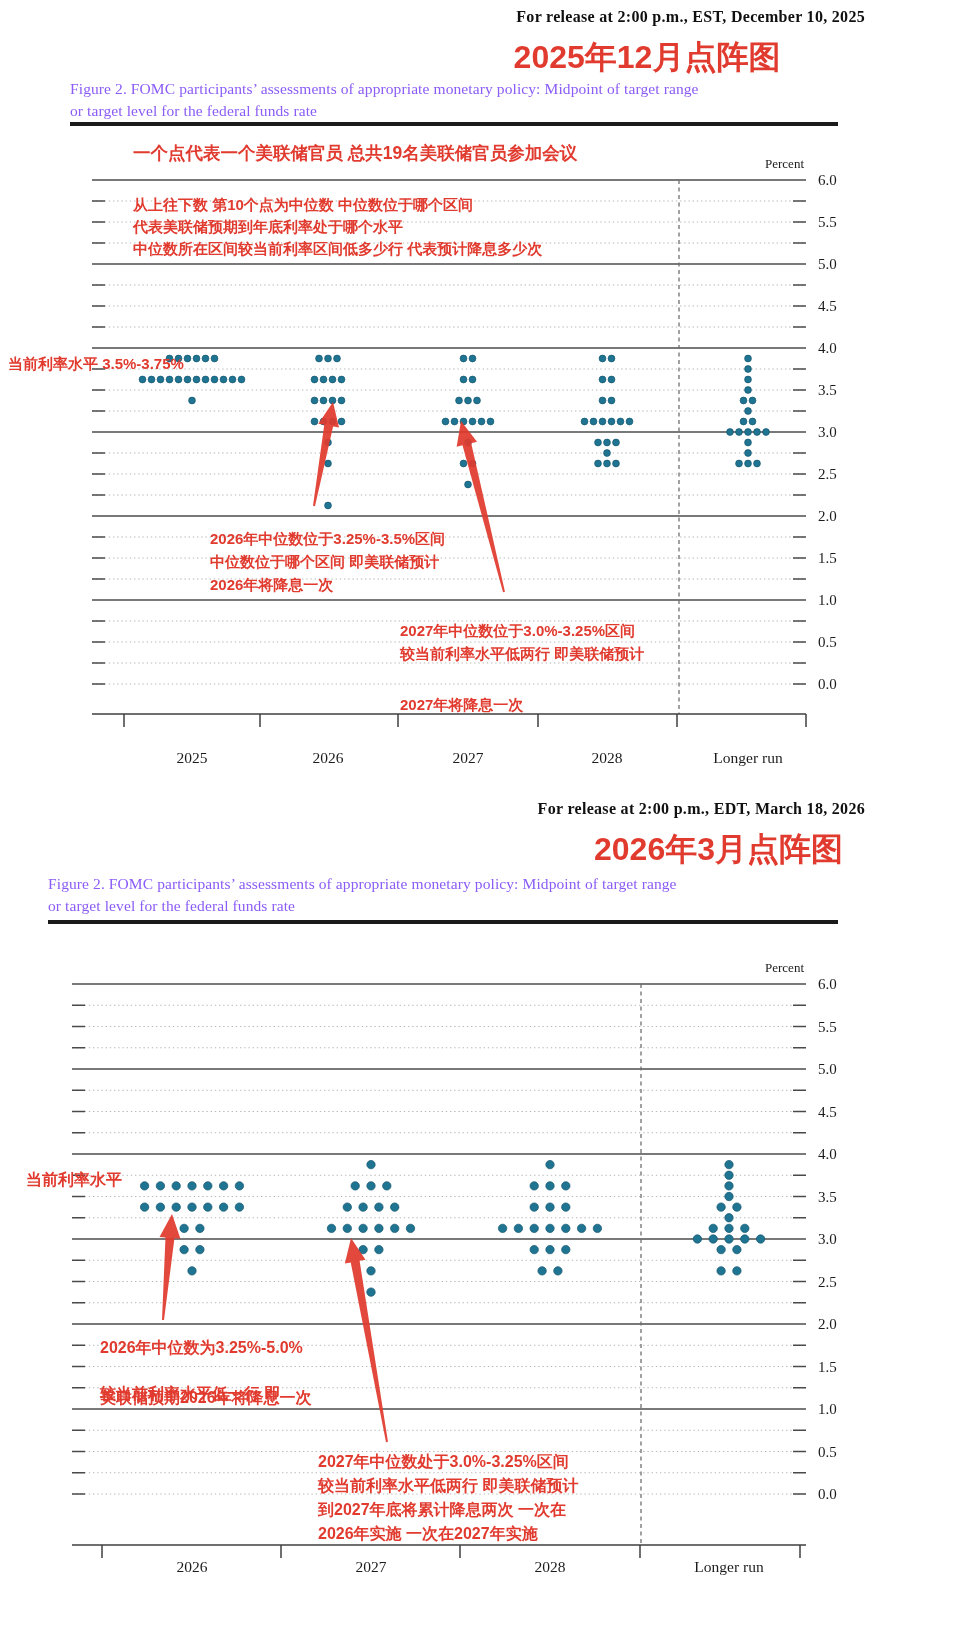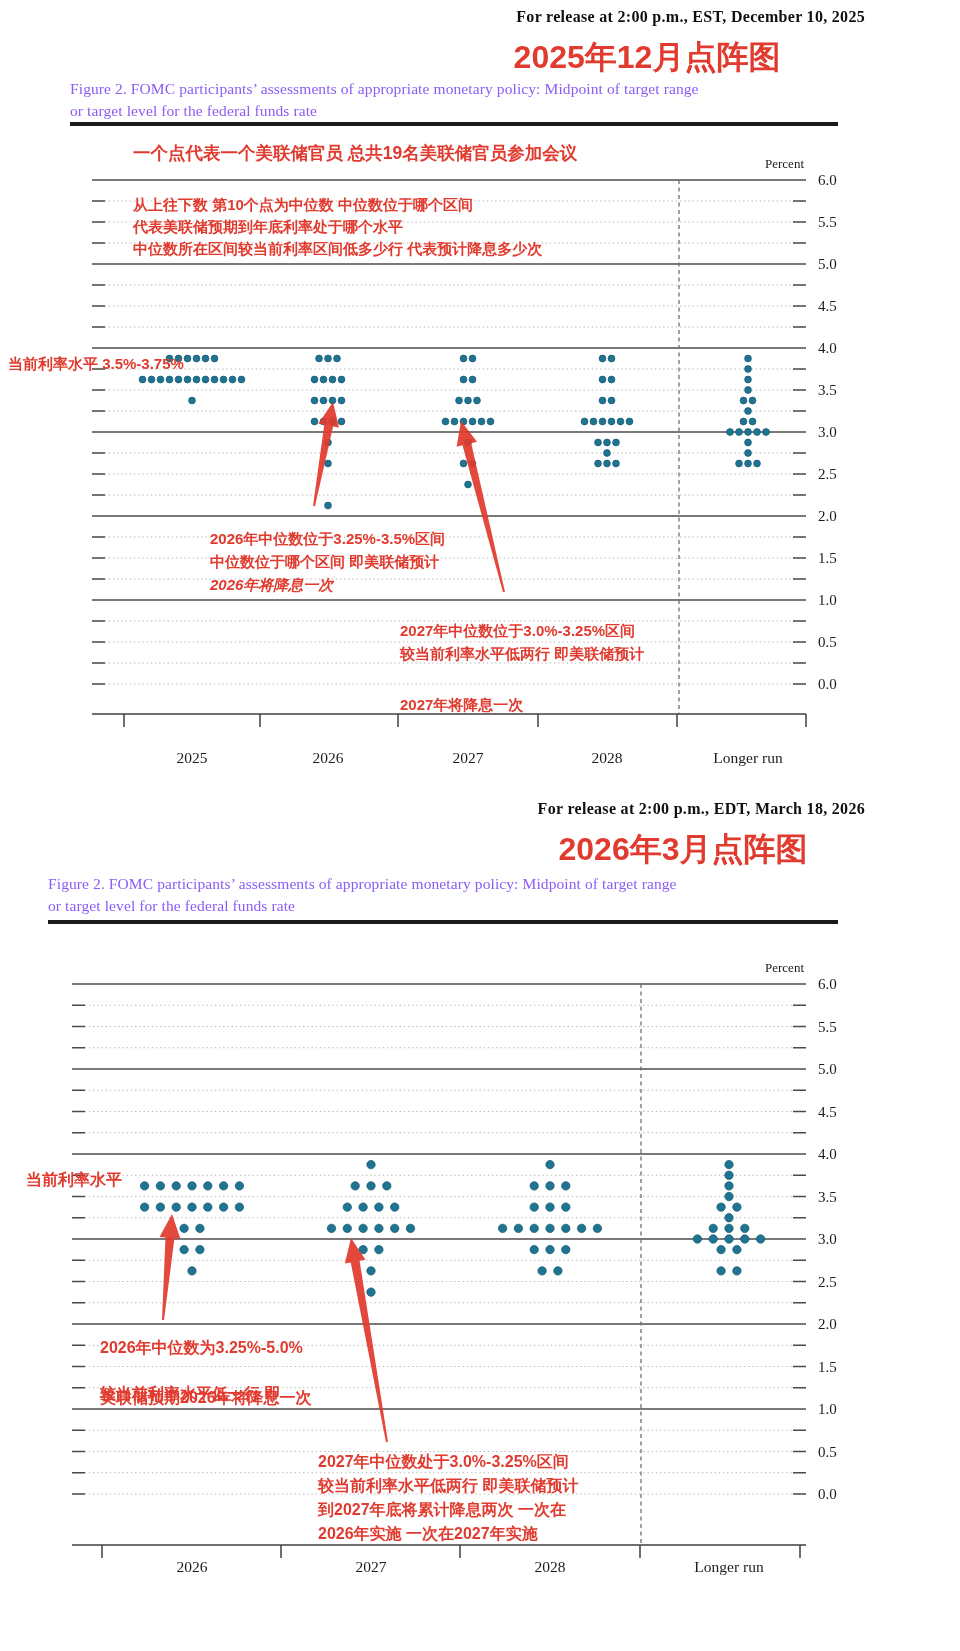--- a/index.html
+++ b/index.html
@@ -378,29 +378,29 @@
   <div class="txt caption" style="left:70px;top:102px;">or target level for the federal funds rate</div>
   <div class="divider" style="left:70px;top:122px;width:768px;"></div>
 
   <div class="txt note n17" style="left:133px;top:141px;">一个点代表一个美联储官员 总共19名美联储官员参加会议</div>
   <div class="txt note n15" style="left:133px;top:196px;">从上往下数 第10个点为中位数 中位数位于哪个区间</div>
   <div class="txt note n15" style="left:133px;top:218px;">代表美联储预期到年底利率处于哪个水平</div>
   <div class="txt note n15" style="left:133px;top:240px;">中位数所在区间较当前利率区间低多少行 代表预计降息多少次</div>
   <div class="txt note n15" style="left:8px;top:355px;">当前利率水平 3.5%-3.75%</div>
   <div class="txt note n15" style="left:210px;top:530px;">2026年中位数位于3.25%-3.5%区间</div>
   <div class="txt note n15" style="left:210px;top:553px;">中位数位于哪个区间 即美联储预计</div>
-  <div class="txt note n15" style="left:210px;top:576px;font-style:italic;">2026年将降息一次</div>
+  <div class="txt note n15" style="left:210px;top:576px;">2026年将降息一次</div>
   <div class="txt note n15" style="left:400px;top:622px;">2027年中位数位于3.0%-3.25%区间</div>
   <div class="txt note n15" style="left:400px;top:645px;">较当前利率水平低两行 即美联储预计</div>
   <div class="txt note n15" style="left:400px;top:696px;">2027年将降息一次</div>
 </div>
 
 <div>
   <div class="txt release" style="right:95px;top:800px;">For release at 2:00 p.m., EDT, March 18, 2026</div>
-  <div class="txt red-title" style="left:523px;top:828px;width:320px;">2026年3月点阵图</div>
+  <div class="txt red-title" style="left:523px;top:828px;width:320px;text-align:right;">2026年3月点阵图</div>
   <div class="txt caption" style="left:48px;top:875px;">Figure 2. FOMC participants’ assessments of appropriate monetary policy: Midpoint of target range</div>
   <div class="txt caption" style="left:48px;top:897px;">or target level for the federal funds rate</div>
   <div class="divider" style="left:48px;top:920px;width:790px;"></div>
 
   <div class="txt note n16" style="left:26px;top:1170px;">当前利率水平</div>
   <div class="txt note n16" style="left:100px;top:1338px;">2026年中位数为3.25%-5.0%</div>
   <div class="txt note n16" style="left:100px;top:1384px;">较当前利率水平低一行 即</div>
   <div class="txt note n16" style="left:100px;top:1388px;text-align:right;">美联储预期2026年将降息一次</div>
   <div class="txt note n16" style="left:318px;top:1452px;">2027年中位数处于3.0%-3.25%区间</div>
   <div class="txt note n16" style="left:318px;top:1476px;">较当前利率水平低两行 即美联储预计</div>

